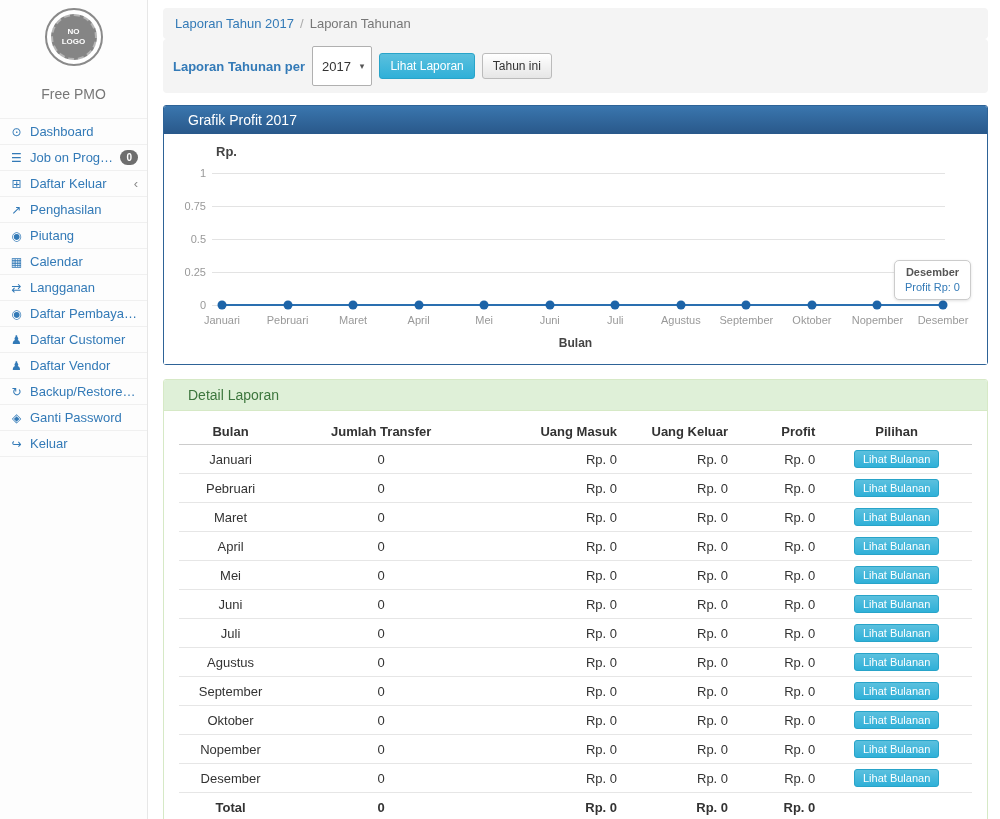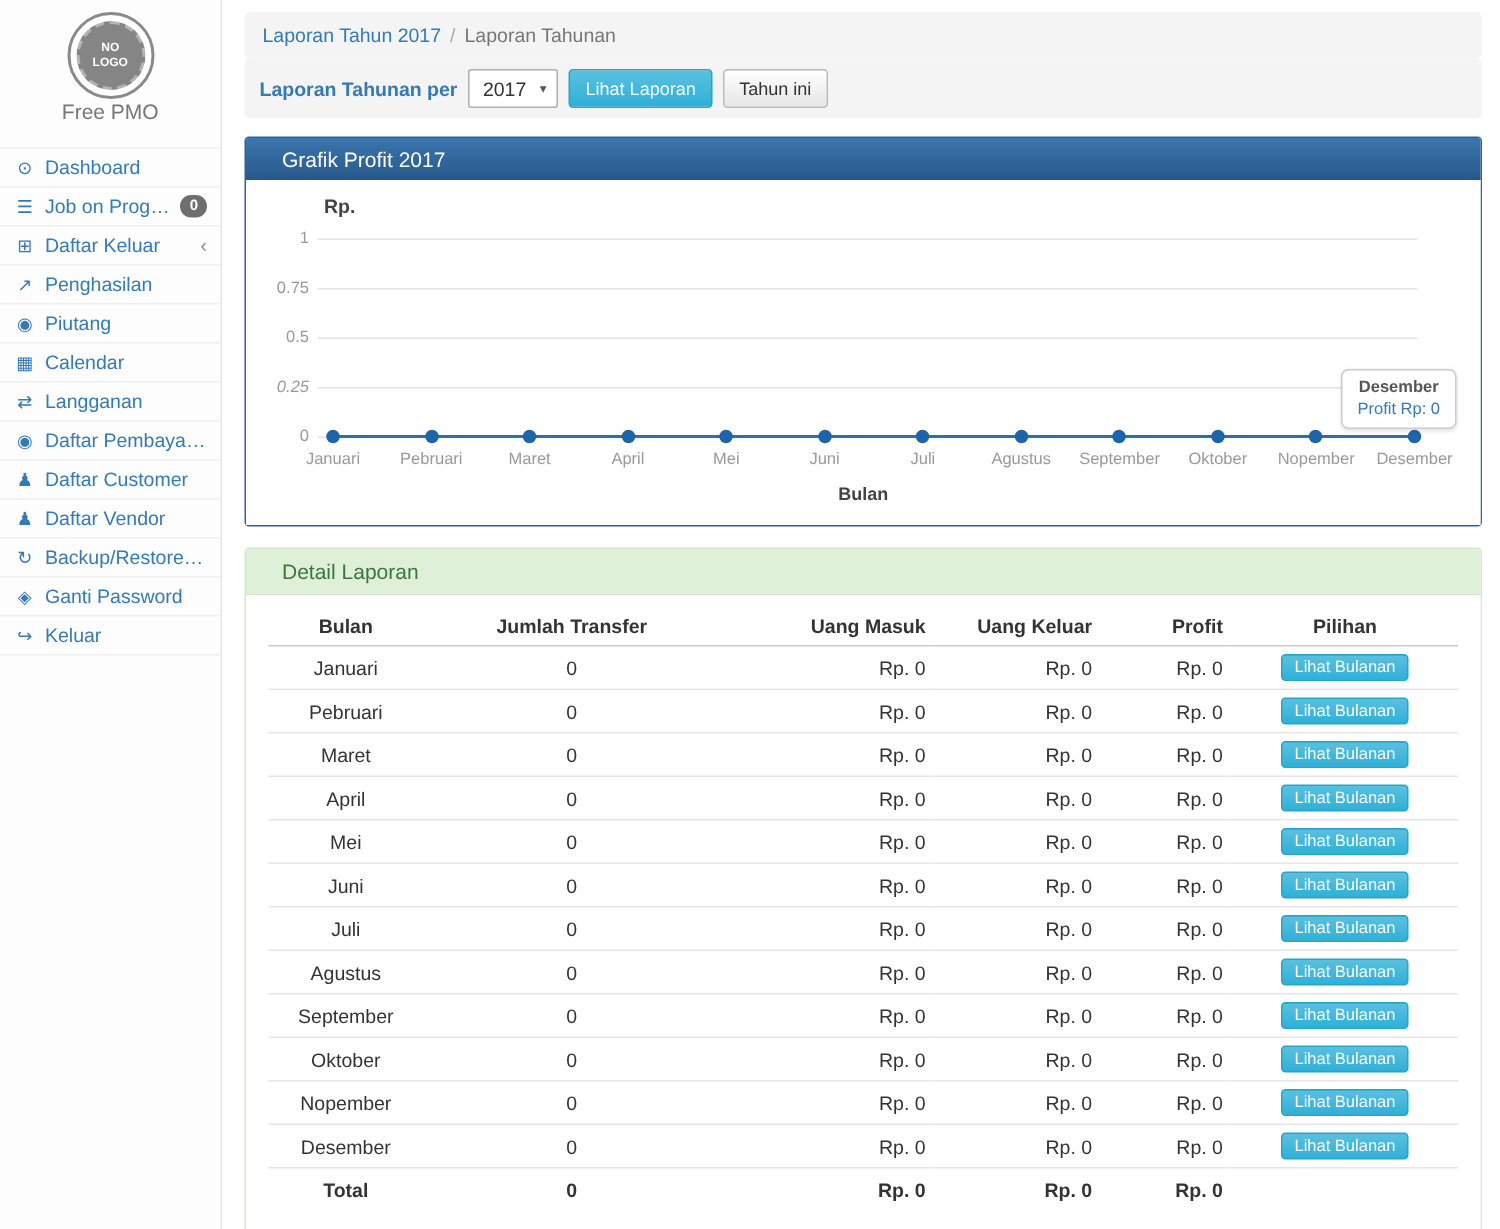--- a/index.html
+++ b/index.html
@@ -20,21 +20,21 @@
     background:#fff; border:2px solid #8a8a8a;
     display:flex; align-items:center; justify-content:center;
   }
   .logo-inner {
     width:46px; height:46px; border-radius:50%;
     background:#858585; border:2px dashed #b5b5b5;
     display:flex; align-items:center; justify-content:center;
     color:#fff; font-size:8px; font-weight:bold; text-align:center; line-height:1.2;
     width:46px; word-spacing:46px;
   }
-  .brand { margin-top:0; color:#777; font-size:14px; }
+  .brand { margin-top:20px; color:#777; font-size:14px; }
   .side-menu { list-style:none; margin:6px 0 0; padding:0; border-top:1px solid #f0f0f0; }
   .side-item {
     display:flex; align-items:center; gap:6px;
     padding:5px 9px; border-bottom:1px solid #f0f0f0;
     color:#337ab7; font-size:13px; cursor:pointer; white-space:nowrap;
   }
   .s-icon { width:15px; text-align:center; font-size:12px; flex-shrink:0; }
   .s-label { flex:1; overflow:hidden; text-overflow:ellipsis; }
   .s-badge { background:#6e6e6e; color:#fff; font-size:10px; font-weight:bold; padding:2px 6px; border-radius:9px; }
   .s-chev { color:#888; font-size:13px; }
@@ -43,21 +43,21 @@
   .content { flex:1; padding:8px 12px 20px 15px; background:#fff; min-width:0; }
   .strip { background:#f4f4f4; border-radius:4px; }
   .breadcrumb { padding:8px 12px; margin-bottom:0; font-size:13px; color:#777; }
   .breadcrumb a { color:#337ab7; text-decoration:none; }
   .crumb-sep { margin:0 6px; color:#aaa; }
   .toolbar { padding:7px 10px; margin-bottom:12px; display:flex; align-items:center; gap:7px; }
   .toolbar-label { color:#337ab7; font-weight:bold; font-size:13px; }
   .select {
     display:inline-flex; align-items:center; gap:9px;
     background:#fff; border:1px solid #b0b0b0; border-radius:2px;
-    padding:3px 7px 3px 9px; font-size:13px; color:#333; cursor:pointer; height:26px;text-align:right;
+    padding:3px 7px 3px 9px; font-size:13px; color:#333; cursor:pointer; height:40px;text-align:right;
   }
   .select .caret { font-size:9px; color:#555; }
   .btn { border-radius:3px; font-size:12px; padding:4px 10px; cursor:pointer; height:26px; line-height:1.2; }
   .btn-info {
     background:linear-gradient(180deg,#5bc0de,#2fb0d8);
     border:1px solid #28a4c9; color:#fff;
   }
   .btn-default {
     background:linear-gradient(180deg,#ffffff,#e6e6e6);
     border:1px solid #bbb; color:#333;
@@ -216,21 +216,21 @@
         <div class="ylab">Rp.</div>
         <div class="plot">
           <div id="chart-grid">
               <div class="gridline" style="top: 0%;"></div>
               <div class="ytick" style="top: 0%;">1</div>
               <div class="gridline" style="top: 25%;"></div>
               <div class="ytick" style="top: 25%;">0.75</div>
               <div class="gridline" style="top: 50%;"></div>
               <div class="ytick" style="top: 50%;">0.5</div>
               <div class="gridline" style="top: 75%;"></div>
-              <div class="ytick" style="top: 75%; font-style: italic;">0.25</div>
+              <div class="ytick" style="top: 75%;">0.25</div>
               <div class="gridline" style="top: 100%;"></div>
               <div class="ytick" style="top: 100%;">0</div>
             </div>
           <div class="points" id="chart-points">
               <div class="chart-line"></div>
               <div class="dot" style="left: 0%;"></div>
               <div class="dot" style="left: 9.09091%;"></div>
               <div class="dot" style="left: 18.1818%;"></div>
               <div class="dot" style="left: 27.2727%;"></div>
               <div class="dot" style="left: 36.3636%;"></div>

